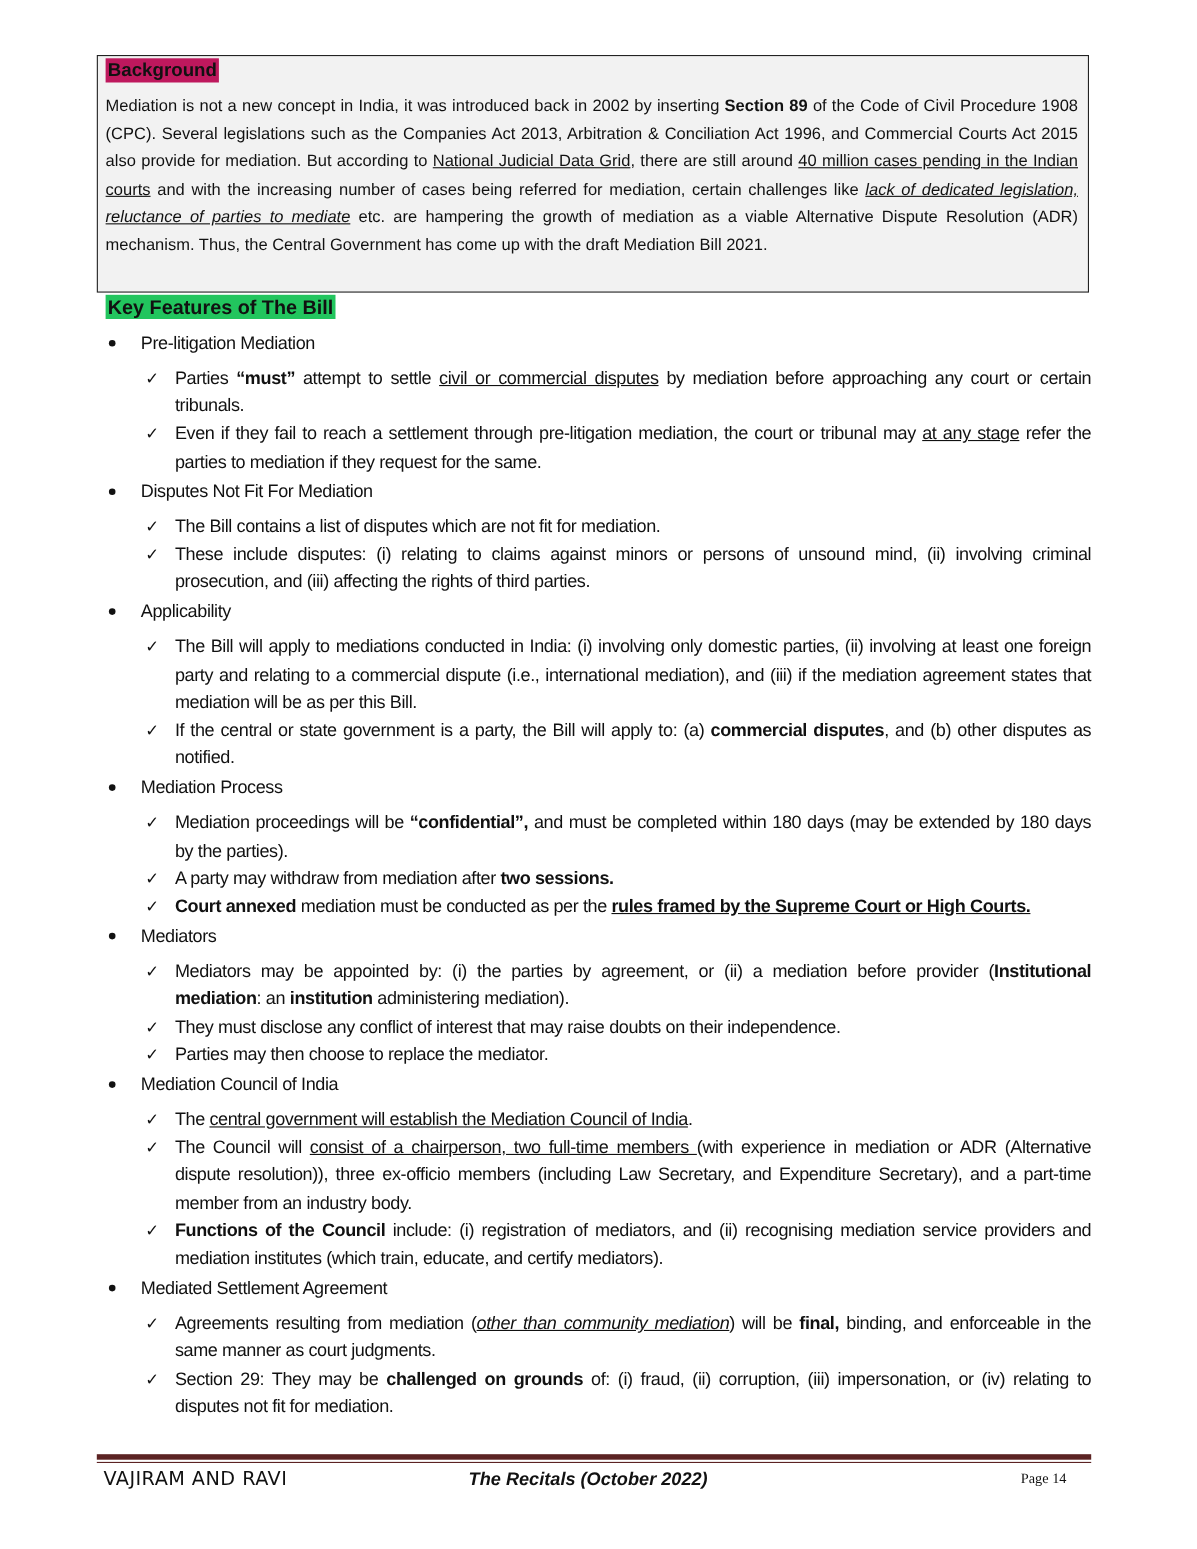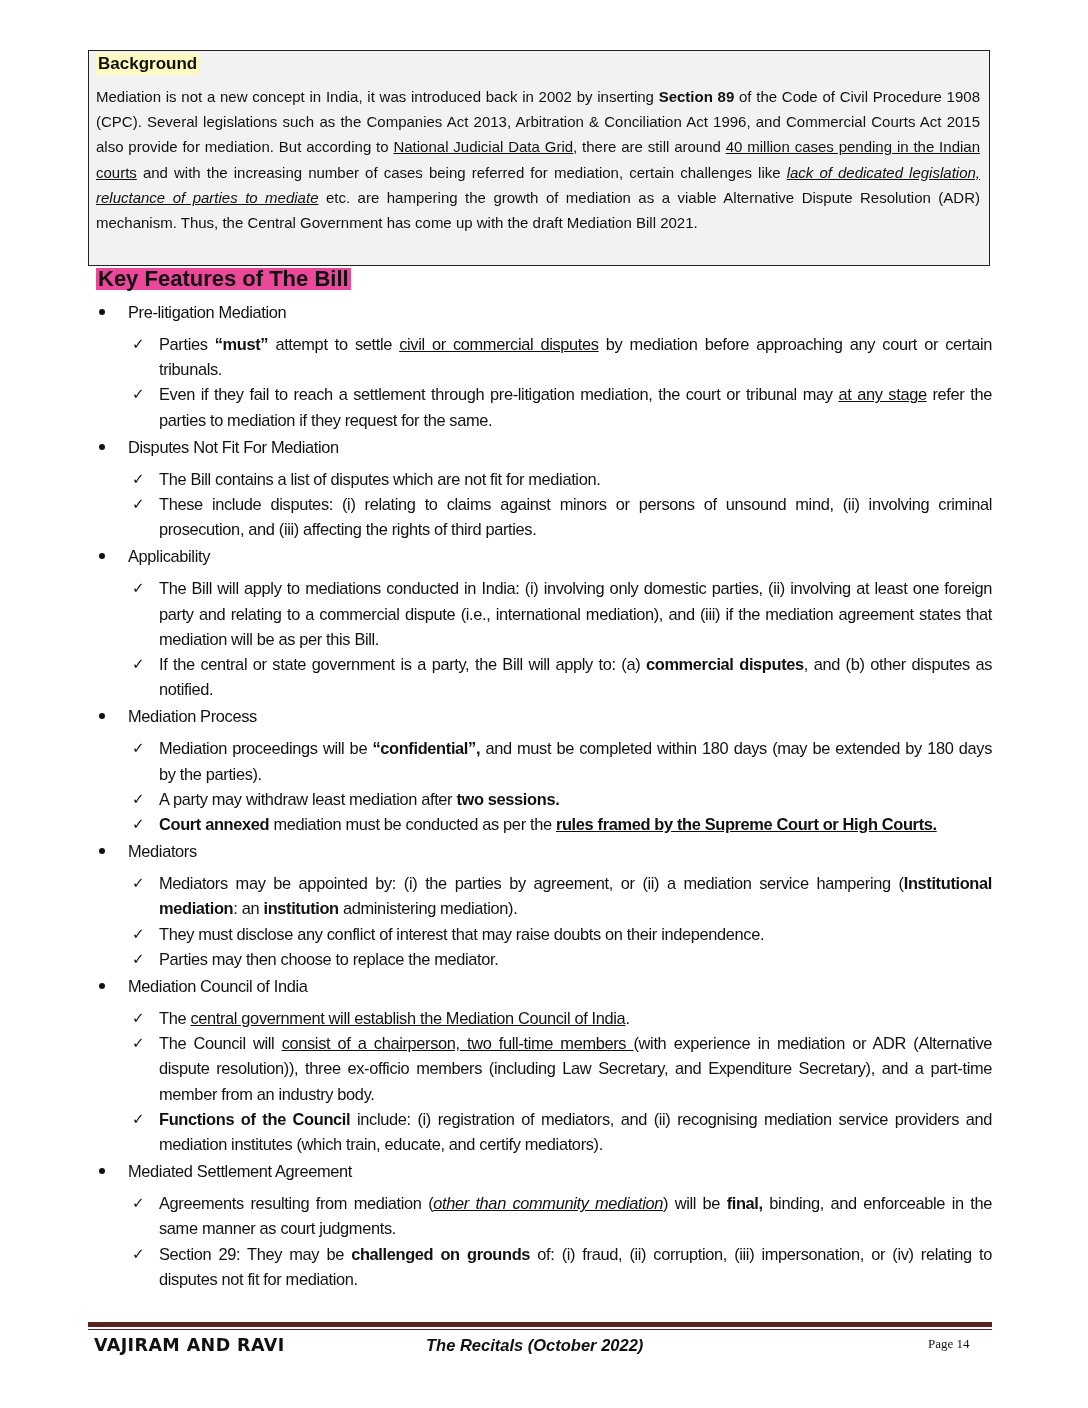--- a/index.html
+++ b/index.html
@@ -3,46 +3,46 @@
 <meta charset="utf-8">
 <style>
   html, body { margin: 0; padding: 0; background: #ffffff; }
   body { width: 1088px; height: 1408px; position: relative; overflow: hidden;
          font-family: "Liberation Sans", "DejaVu Sans", sans-serif; color: #111; }
   .page { position: absolute; left: 0; top: 0; width: 1088px; height: 1408px; }
 
   .bg-box { position: absolute; left: 88px; top: 50px; width: 902px; height: 216px;
             background: #f2f2f2; border: 1.5px solid #222; box-sizing: border-box; }
   .bg-title { position: absolute; left: 96px; top: 53px; font-weight: bold; font-size: 17px;
-              background: #fef9c3; padding: 0 2px; line-height: 22px; }
+              background: #be185d; padding: 0 2px; line-height: 22px; }
   .bg-para { position: absolute; left: 96px; top: 84px; width: 884px; font-size: 15px;
              line-height: 25.2px; text-align: justify; color: #111; }
   .u { text-decoration: underline; }
   .ui { text-decoration: underline; font-style: italic; }
 
-  .kf-title { position: absolute; left: 96px; top: 268px; font-weight: bold; font-size: 22px;
-              background: #ec4899; padding: 0 2px; line-height: 22px; }
+  .kf-title { position: absolute; left: 96px; top: 268px; font-weight: bold; font-size: 18px;
+              background: #22c55e; padding: 0 2px; line-height: 22px; }
 
   .content { position: absolute; left: 96px; top: 300px; width: 896px; font-size: 16.4px;
              font-family: "Liberation Sans", sans-serif; letter-spacing: -0.35px; }
   .section { position: relative; margin: 0; }
   .section-head { position: relative; padding-left: 32px; font-weight: normal; height: 24px;
                   line-height: 24px; margin-bottom: 8px; }
   .bullet { position: absolute; left: 3px; top: 9px; width: 6px; height: 6px; border-radius: 50%;
             background: #111; }
   .item { position: relative; padding-left: 63px; line-height: 25.2px; text-align: justify;
           margin-bottom: 0; }
   .check { position: absolute; left: 36px; top: 0; font-size: 15px; font-family: "DejaVu Sans", sans-serif; }
   .section + .section { margin-top: 2px; }
 
   .footer-bar { position: absolute; left: 88px; top: 1322px; width: 904px; height: 5px;
                 background: #5c2323; }
   .footer-line { position: absolute; left: 88px; top: 1328.5px; width: 904px; height: 1.5px;
                  background: #5c2323; }
-  .footer-left { position: absolute; left: 94px; top: 1335px; font-weight: 700; font-size: 17.5px;
+  .footer-left { position: absolute; left: 94px; top: 1335px; font-weight: 400; font-size: 17.5px;
                  letter-spacing: 0.4px; font-family: "DejaVu Sans", sans-serif; }
   .footer-mid { position: absolute; left: 426px; top: 1336px; font-weight: bold; font-style: italic;
                 font-size: 16.5px; text-align: center; }
   .footer-right { position: absolute; left: 928px; top: 1336px; font-size: 13px;
                   font-family: "Liberation Serif", serif; }
 </style>
 </head>
 <body>
 
 <div class="page">
@@ -64,26 +64,26 @@
         <div class="item"><span class="check">✓</span><span class="item-text"><span>These include disputes: (i) relating to claims against minors or persons of unsound mind, (ii) involving criminal prosecution, and (iii) affecting the rights of third parties.</span></span></div>
       </div>
       <div class="section">
         <div class="section-head"><span class="bullet"></span><span>Applicability</span></div>
         <div class="item"><span class="check">✓</span><span class="item-text"><span>The Bill will apply to mediations conducted in India: (i) involving only domestic parties, (ii) involving at least one foreign party and relating to a commercial dispute (i.e., international mediation), and (iii) if the mediation agreement states that mediation will be as per this Bill.</span></span></div>
         <div class="item"><span class="check">✓</span><span class="item-text"><span>If the central or state government is a party, the Bill will apply to: (a) </span><span style="font-weight: bold;">commercial disputes</span><span>, and (b) other disputes as notified.</span></span></div>
       </div>
       <div class="section">
         <div class="section-head"><span class="bullet"></span><span>Mediation Process</span></div>
         <div class="item"><span class="check">✓</span><span class="item-text"><span>Mediation proceedings will be </span><span style="font-weight: bold;">“confidential”,</span><span> and must be completed within 180 days (may be extended by 180 days by the parties).</span></span></div>
-        <div class="item"><span class="check">✓</span><span class="item-text"><span>A party may withdraw least mediation after </span><span style="font-weight: bold;">two sessions.</span></span></div>
+        <div class="item"><span class="check">✓</span><span class="item-text"><span>A party may withdraw from mediation after </span><span style="font-weight: bold;">two sessions.</span></span></div>
         <div class="item"><span class="check">✓</span><span class="item-text"><span style="font-weight: bold;">Court annexed</span><span> mediation must be conducted as per the </span><span class="u" style="font-weight: bold; text-decoration: underline;">rules framed by the Supreme Court or High Courts.</span></span></div>
       </div>
       <div class="section">
         <div class="section-head"><span class="bullet"></span><span>Mediators</span></div>
-        <div class="item"><span class="check">✓</span><span class="item-text"><span>Mediators may be appointed by: (i) the parties by agreement, or (ii) a mediation service hampering (</span><span style="font-weight: bold;">Institutional mediation</span><span>: an </span><span style="font-weight: bold;">institution</span><span> administering mediation).</span></span></div>
+        <div class="item"><span class="check">✓</span><span class="item-text"><span>Mediators may be appointed by: (i) the parties by agreement, or (ii) a mediation before provider (</span><span style="font-weight: bold;">Institutional mediation</span><span>: an </span><span style="font-weight: bold;">institution</span><span> administering mediation).</span></span></div>
         <div class="item"><span class="check">✓</span><span class="item-text"><span>They must disclose any conflict of interest that may raise doubts on their independence.</span></span></div>
         <div class="item"><span class="check">✓</span><span class="item-text"><span>Parties may then choose to replace the mediator.</span></span></div>
       </div>
       <div class="section">
         <div class="section-head"><span class="bullet"></span><span>Mediation Council of India</span></div>
         <div class="item"><span class="check">✓</span><span class="item-text"><span>The </span><span class="u">central government will establish the Mediation Council of India</span><span>.</span></span></div>
         <div class="item"><span class="check">✓</span><span class="item-text"><span>The Council will </span><span class="u">consist of a chairperson, two full-time members </span><span>(with experience in mediation or ADR (Alternative dispute resolution)), three ex-officio members (including Law Secretary, and Expenditure Secretary), and a part-time member from an industry body.</span></span></div>
         <div class="item"><span class="check">✓</span><span class="item-text"><span style="font-weight: bold;">Functions of the Council</span><span> include: (i) registration of mediators, and (ii) recognising mediation service providers and mediation institutes (which train, educate, and certify mediators).</span></span></div>
       </div>
       <div class="section">

